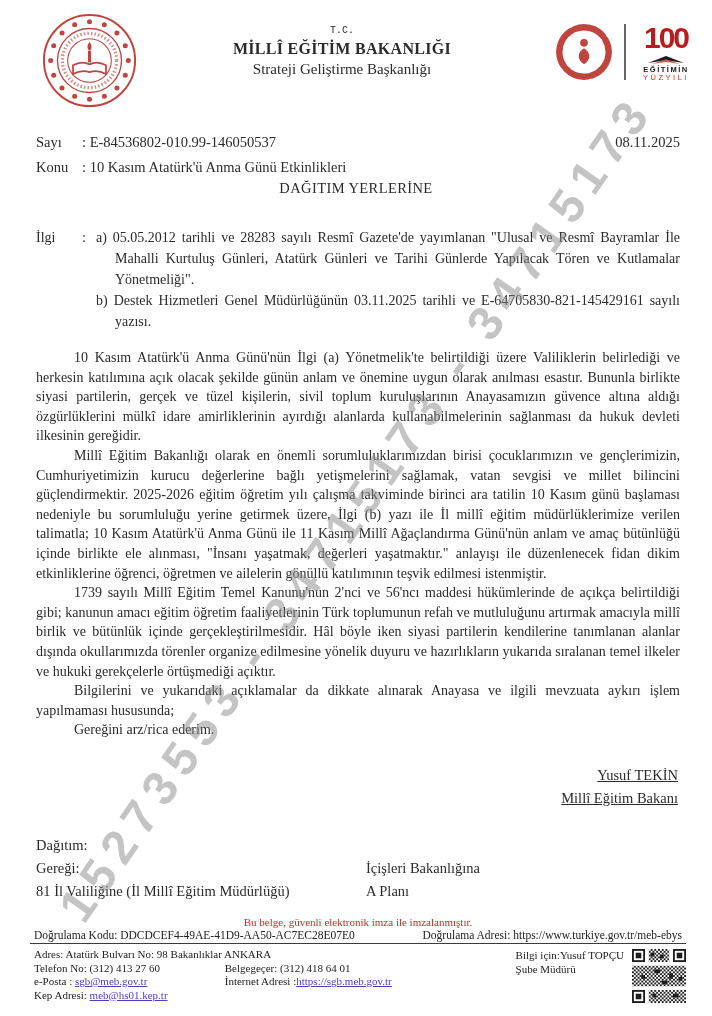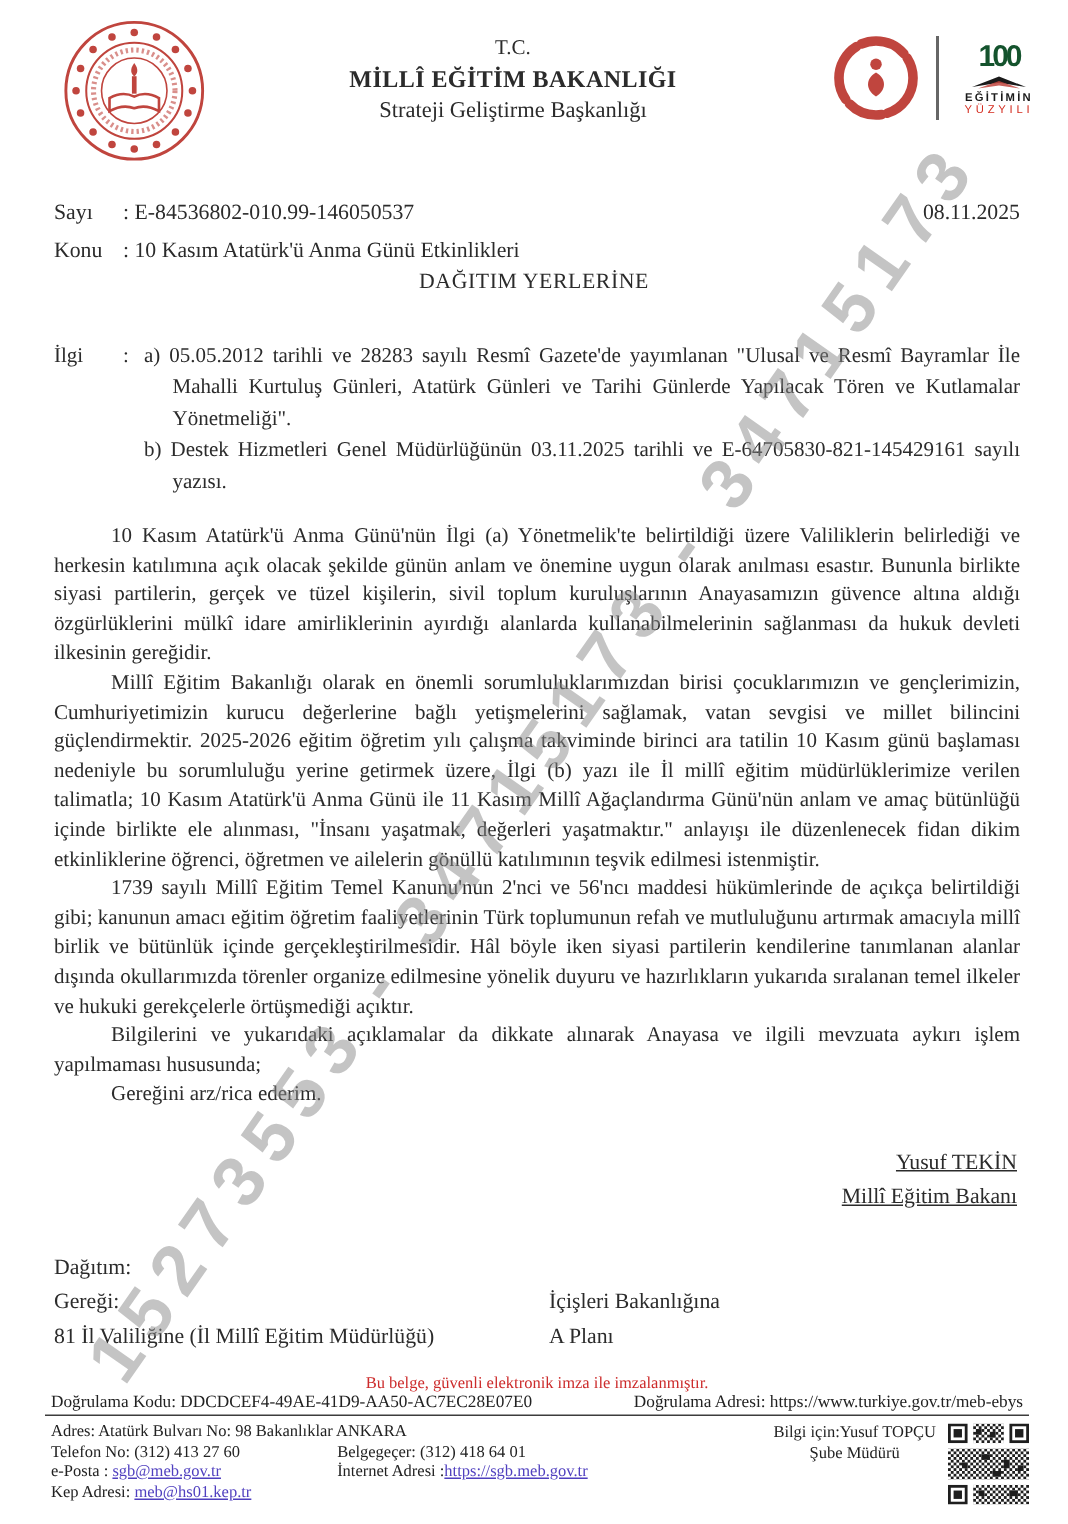--- a/index.html
+++ b/index.html
@@ -16,27 +16,27 @@
     white-space:nowrap;
     font-family:"Liberation Sans","DejaVu Sans",sans-serif;
     font-weight:700;font-size:48px;letter-spacing:9px;
     color:rgba(138,138,138,0.5);
     pointer-events:none;z-index:6;
   }
   
   .hdr{display:flex;align-items:flex-start;padding:12px 14px 0 14px;height:108px;box-sizing:border-box;}
   .hdr-left{width:150px;display:flex;justify-content:center;}
   .hdr-center{flex:1;text-align:center;padding-top:12px;line-height:1.35;}
-  .hdr-tc{font-size:14px;}
+  .hdr-tc{font-size:10px;font-family:Liberation Mono, monospace;}
   .hdr-ministry{font-size:16px;font-weight:700;letter-spacing:.3px;}
   .hdr-dept{font-size:15px;}
   .hdr-right{width:178px;display:flex;align-items:center;justify-content:flex-end;gap:8px;padding-top:8px;}
   .logo-divider{width:0;border-left:2px solid #666;height:56px;}
   .century{width:64px;text-align:center;font-family:"Liberation Sans","DejaVu Sans",sans-serif;line-height:1;}
-  .century-100{font-size:20px;font-weight:700;color:#14532d;letter-spacing:-2px;}
+  .century-100{font-size:30px;font-weight:700;color:#b91c1c;letter-spacing:-2px;}
   .century-book{margin:1px auto 1px auto;display:block;}
   .century-l1{font-size:7.5px;font-weight:700;color:#1a1a1a;letter-spacing:1.5px;}
   .century-l2{font-size:7.5px;font-weight:400;color:#d42b1e;letter-spacing:2.5px;margin-top:1px;}
   
   .meta{padding:22px 32px 0 36px;font-size:14.5px;line-height:25px;}
   .meta-row{display:flex;}
   .meta-label{width:46px;}
   .meta-date{margin-left:auto;}
   .recipient{text-align:center;font-size:14.5px;letter-spacing:.4px;}
   
@@ -58,21 +58,21 @@
   
   .footer{position:absolute;left:30px;right:26px;bottom:6px;font-size:11px;
           font-family:"Liberation Serif","DejaVu Serif",serif;color:#222;}
   .esign{text-align:center;color:#cc2b2b;font-size:11px;margin-bottom:1px;}
   .verify-row{display:flex;justify-content:space-between;font-size:11.5px;
               border-bottom:1.5px solid #3c3c3c;padding:0 4px 2px 4px;margin-bottom:4px;gap:39px;}
   .addr-block{position:relative;min-height:62px;padding:0 4px;}
   .addr-left{line-height:13.5px;}
   .addr-pair span.first{display:inline-block;width:188px;}
   .link{color:#4f3fbf;text-decoration:underline;}
-  .contact{position:absolute;right:62px;top:1px;text-align:center;line-height:13.5px;}
+  .contact{position:absolute;right:62px;top:1px;text-align:left;line-height:13.5px;}
   .qr{position:absolute;right:0;top:1px;}
 </style>
 </head>
 <body>
 
 <div class="page">
 
   <div class="hdr">
     <div class="hdr-left">
       <svg width="97" height="97" viewBox="0 0 100 100">

